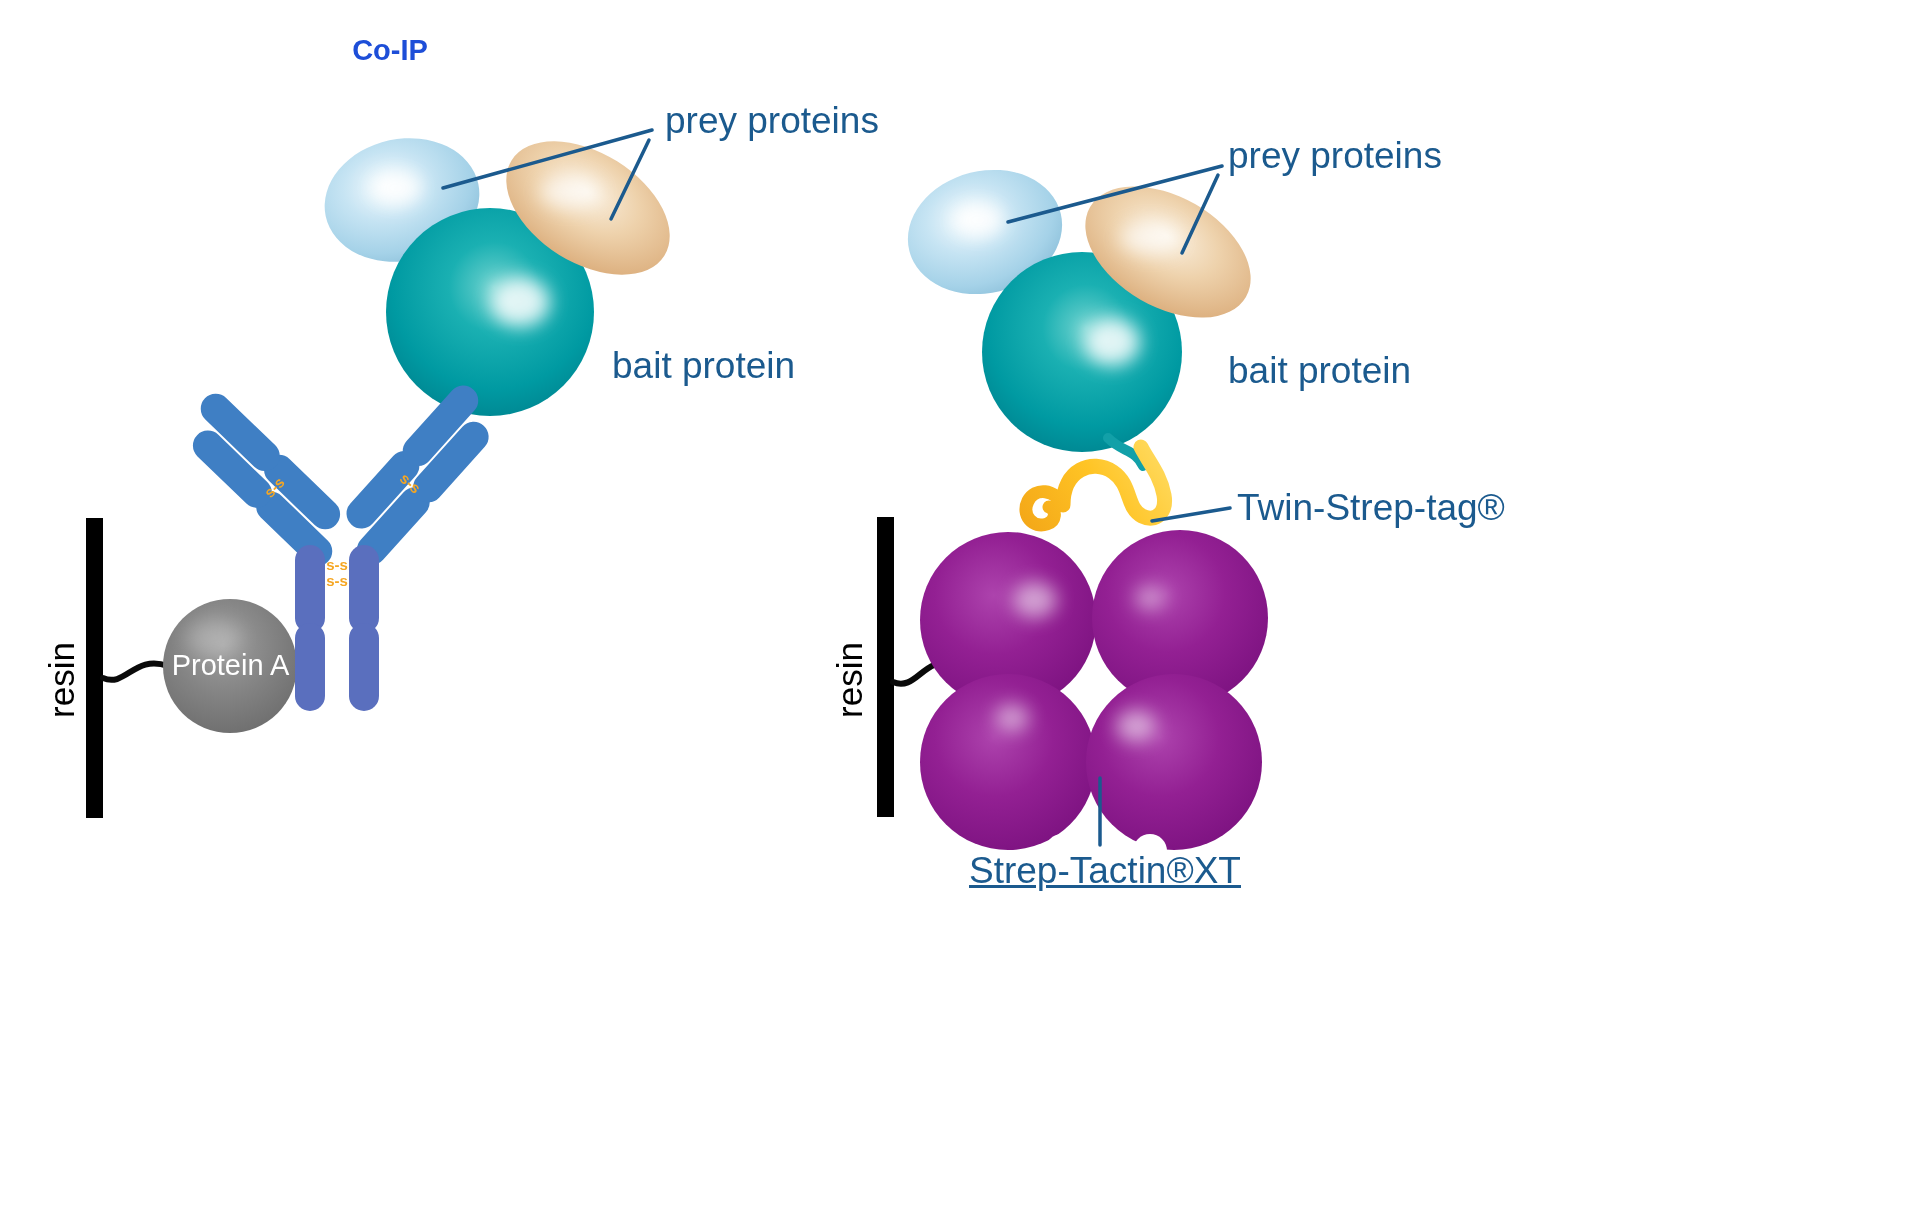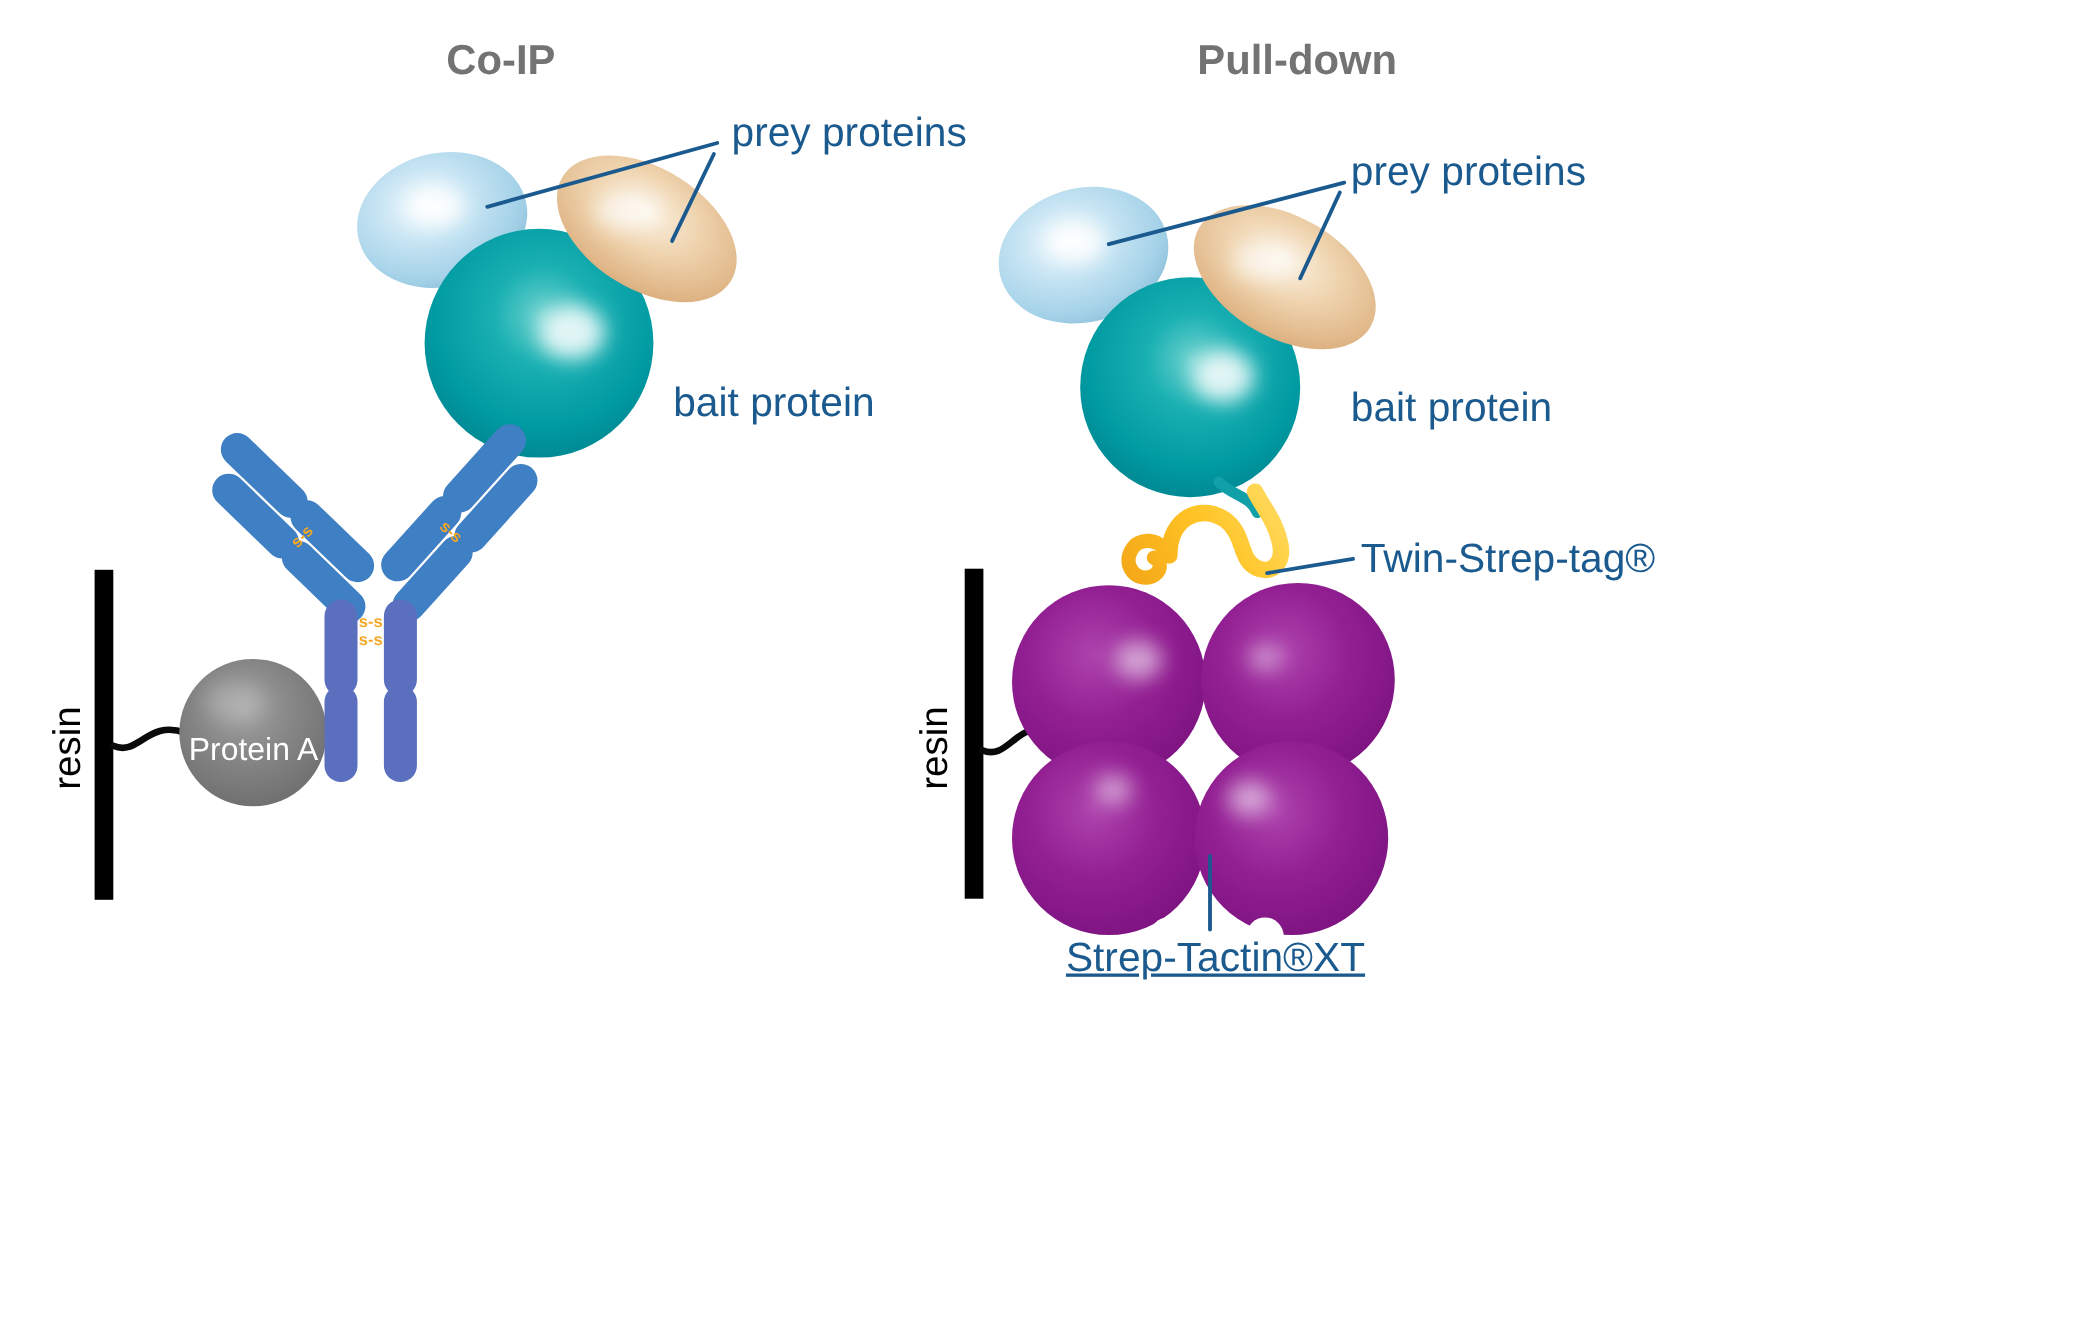--- a/index.html
+++ b/index.html
@@ -1,21 +1,21 @@
 <!DOCTYPE html>
 <html><head>
 <meta charset="utf-8">
 <style>
   * { margin:0; padding:0; box-sizing:border-box; }
   html,body { background:#ffffff; font-family:"Liberation Sans", sans-serif; }
   .stage { position:relative; width:1906px; height:1211px; background:#ffffff; overflow:hidden; }
   .stage svg { position:absolute; left:0; top:0; }
 
   .label { position:absolute; color:#1b5a8e; font-size:37px; white-space:nowrap; }
-  .title { font-weight:700; font-size:38px; color:#737373; text-align:right; white-space:nowrap; }
+  .title { font-weight:700; font-size:29px; color:#1d4ed8; text-align:center; white-space:nowrap; }
   .resin-label { position:absolute; color:#000000; font-size:35px; width:120px; text-align:center;
                  transform:rotate(-90deg); white-space:nowrap; }
   .protein-a-text { position:absolute; color:#ffffff; font-size:29px; text-align:center; line-height:1.3; }
   .center { text-align:center; white-space:normal;text-decoration:underline; }
 
   
   .bb   { stroke:#8f8f8f; stroke-width:3; }
   .cap  { stroke-width:30; stroke-linecap:round; }
   .arm  { stroke:#3f7fc4; }
   .stem { stroke:#5a6fbe; }
@@ -168,27 +168,26 @@
       </g>
 
       <line x1="1222" y1="166" x2="1008" y2="222" class="ptr"></line>
       <line x1="1218" y1="175" x2="1182" y2="253" class="ptr"></line>
       <line x1="1230" y1="508" x2="1152" y2="521" class="ptr"></line>
       <line x1="1100" y1="845" x2="1100" y2="778" class="ptr"></line>
     </g>
   </svg>
 
   <div class="label title" style="left:275px; top:34px; width:230px;">Co-IP</div>
-  <div class="label title" style="left:1030px; top:34px; width:240px;">Pull-down</div>
 
   <div class="label" style="left:665px; top:100px;">prey proteins</div>
   <div class="label" style="left:612px; top:345px;">bait protein</div>
 
   <div class="label" style="left:1228px; top:135px;">prey proteins</div>
   <div class="label" style="left:1228px; top:350px;">bait protein</div>
   <div class="label" style="left:1237px; top:487px;">Twin-Strep-tag®</div>
   <div class="label center" style="left:965px; top:850px; width:280px;">Strep-Tactin®XT</div>
 
   <div class="resin-label" style="left:2px; top:660px;">resin</div>
   <div class="resin-label" style="left:790px; top:660px;">resin</div>
 
-  <div class="protein-a-text" style="left:168px; top:664px; width:125px;">Protein A</div>
+  <div class="protein-a-text" style="left:168px; top:647px; width:125px;">Protein A</div>
 </div>
 
 </body></html>

